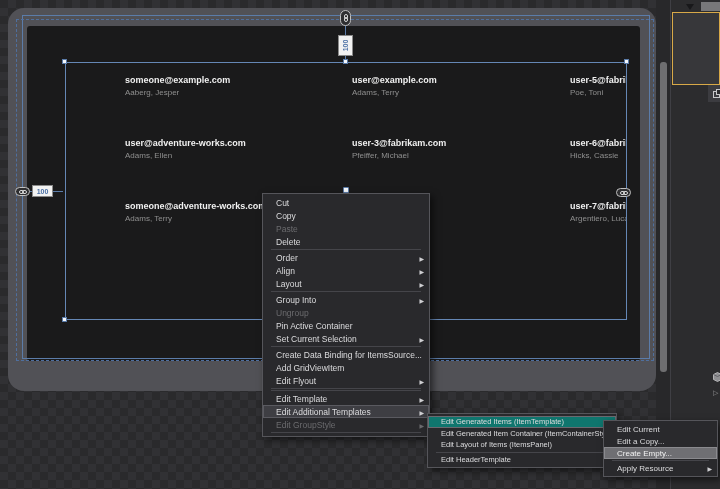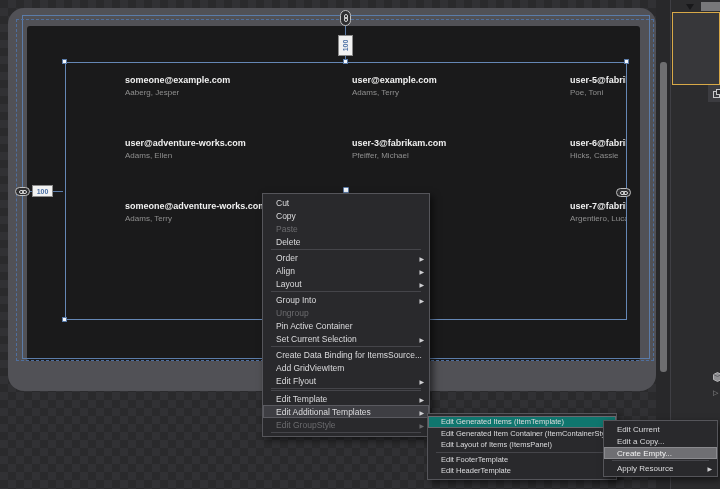--- a/index.html
+++ b/index.html
@@ -264,24 +264,20 @@
     <div class="mi">
       <span>Edit Generated Item Container (ItemContainerStyle)</span>
       <span class="arr">▶</span>
     </div>
     <div class="mi">
       <span>Edit Layout of Items (ItemsPanel)</span>
       <span class="arr">▶</span>
     </div>
     <div class="msep"></div>
     <div class="mi">
-      <span>Edit FooterTemplate</span>
-      <span class="arr">▶</span>
-    </div>
-    <div class="mi">
       <span>Edit HeaderTemplate</span>
       <span class="arr">▶</span>
     </div>
   </div>
 <div class="menu" id="itemtemplate-menu">
     <div class="mi">
       <span>Edit Current</span>
     </div>
     <div class="mi">
       <span>Edit a Copy...</span>

